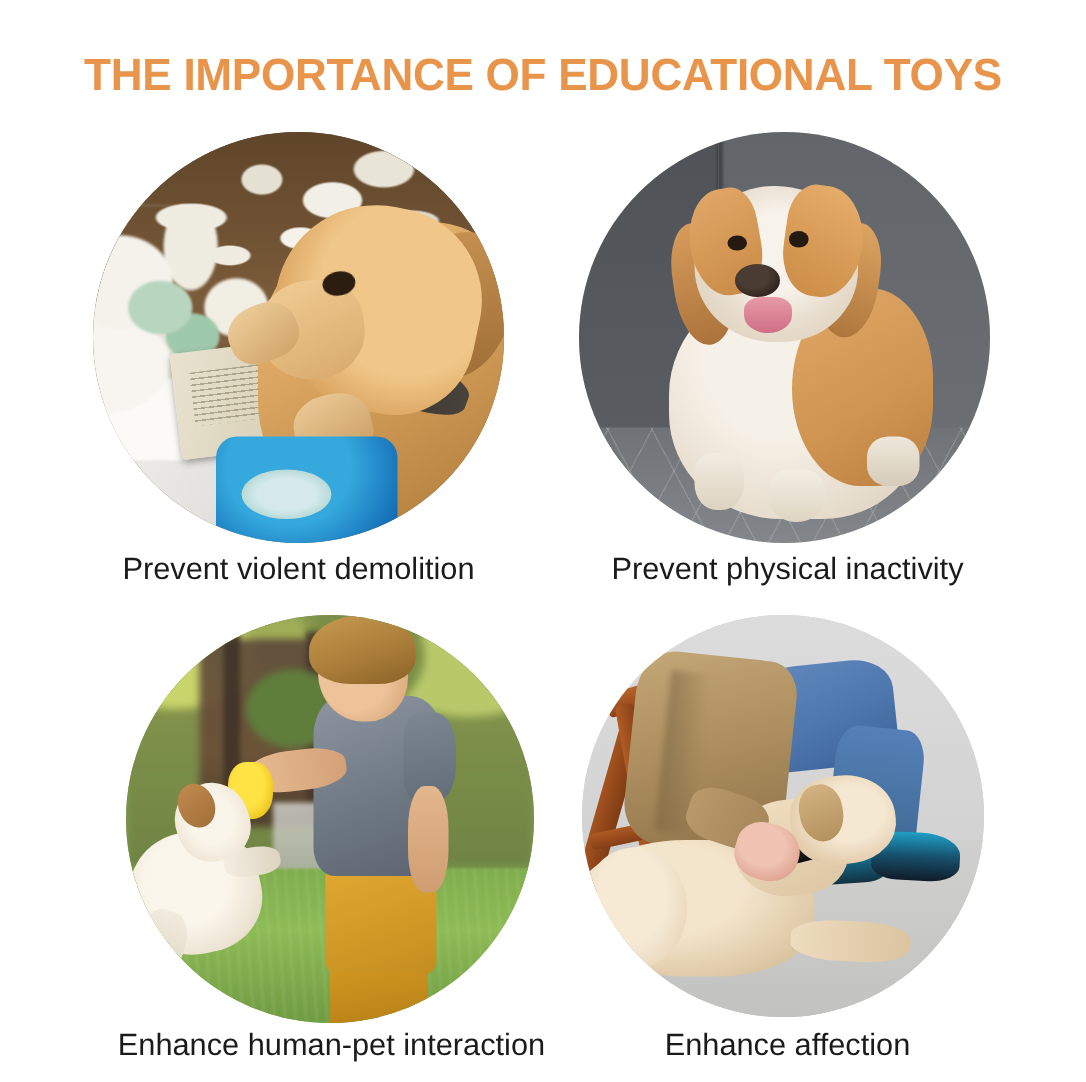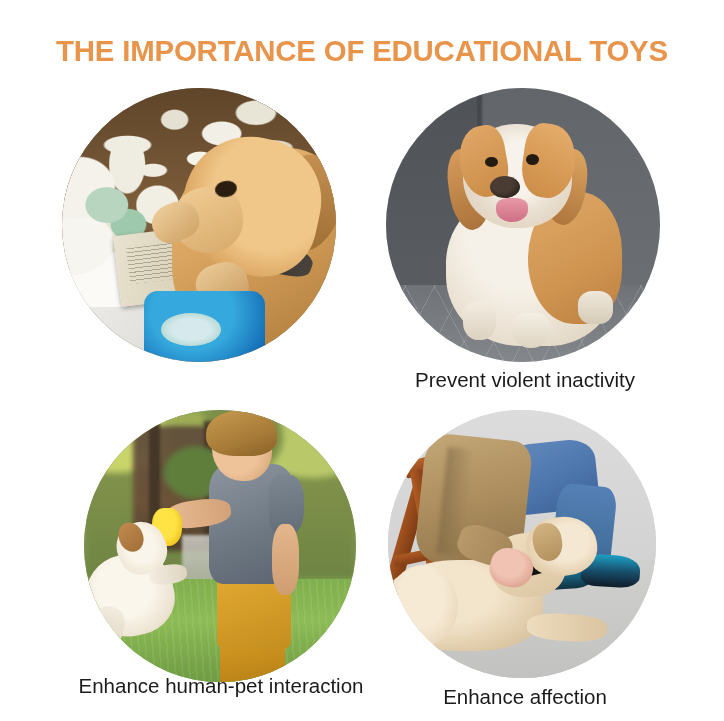--- a/index.html
+++ b/index.html
@@ -66,21 +66,21 @@
   #cell-3 { left: 22px;  top: 402px; width: 398px; height: 300px; }
   #cell-4 { left: 326px; top: 402px; width: 398px; height: 300px; }
 
   #photo-1 { left: 62px;  top: 8px; width: 274px; height: 274px; }
   #photo-2 { left: 60px;  top: 8px; width: 274px; height: 274px; }
   #photo-3 { left: 62px;  top: 8px; width: 272px; height: 272px; }
   #photo-4 { left: 62px;  top: 8px; width: 268px; height: 268px; }
 
   #caption-1 { left: 0;   top: 288px; }
   #caption-2 { left: 0;   top: 288px; }
-  #caption-3 { left: 0;   top: 272px; }
+  #caption-3 { left: 0;   top: 283px; }
   #caption-4 { left: 0;   top: 283px; }
 
   .scene { position: absolute; inset: 0; }
   .layer { position: absolute; }
 
   
   #scene-1 { background: linear-gradient(170deg,#6d5236 0%,#7a5c3c 40%,#8a6844 100%); }
   #s1-floor-dark {
     left: 0; top: 0; width: 100%; height: 42%;
     background: linear-gradient(180deg,#5f4529,#7b5c3a);
@@ -550,20 +550,21 @@
           <div class="layer" id="s1-collar"></div>
           <div class="layer" id="s1-dog-head"></div>
           <div class="layer" id="s1-dog-muzzle"></div>
           <div class="layer" id="s1-dog-eye"></div>
           <div class="layer" id="s1-dog-paw-a"></div>
           <div class="layer" id="s1-dog-paw-b"></div>
           <div class="layer" id="s1-bin"></div>
           <div class="layer" id="s1-bin-label"></div>
         </div>
       </div>
+      <div class="caption" id="caption-1">Prevent violent demolition</div>
     </div>
 
     <div class="cell" id="cell-2">
       <div class="photo-circle" id="photo-2">
         <div class="scene" id="scene-2">
           <div class="layer" id="s2-wall-left"></div>
           <div class="layer" id="s2-wall-right"></div>
           <div class="layer" id="s2-wall-seam"></div>
           <div class="layer" id="s2-floor"></div>
           <div class="layer" id="s2-body"></div>
@@ -575,21 +576,21 @@
           <div class="layer" id="s2-head-tanR"></div>
           <div class="layer" id="s2-eye-l"></div>
           <div class="layer" id="s2-eye-r"></div>
           <div class="layer" id="s2-nose"></div>
           <div class="layer" id="s2-tongue"></div>
           <div class="layer" id="s2-paw-l"></div>
           <div class="layer" id="s2-paw-r"></div>
           <div class="layer" id="s2-paw-back"></div>
         </div>
       </div>
-      <div class="caption" id="caption-2">Prevent violent inactivity</div>
+      <div class="caption" id="caption-2">Prevent physical inactivity</div>
     </div>
 
     <div class="cell" id="cell-3">
       <div class="photo-circle" id="photo-3">
         <div class="scene" id="scene-3">
           <div class="layer" id="s3-bg-trees"></div>
           <div class="layer" id="s3-house"></div>
           <div class="layer" id="s3-post-a"></div>
           <div class="layer" id="s3-post-b"></div>
           <div class="layer" id="s3-hedge"></div>

